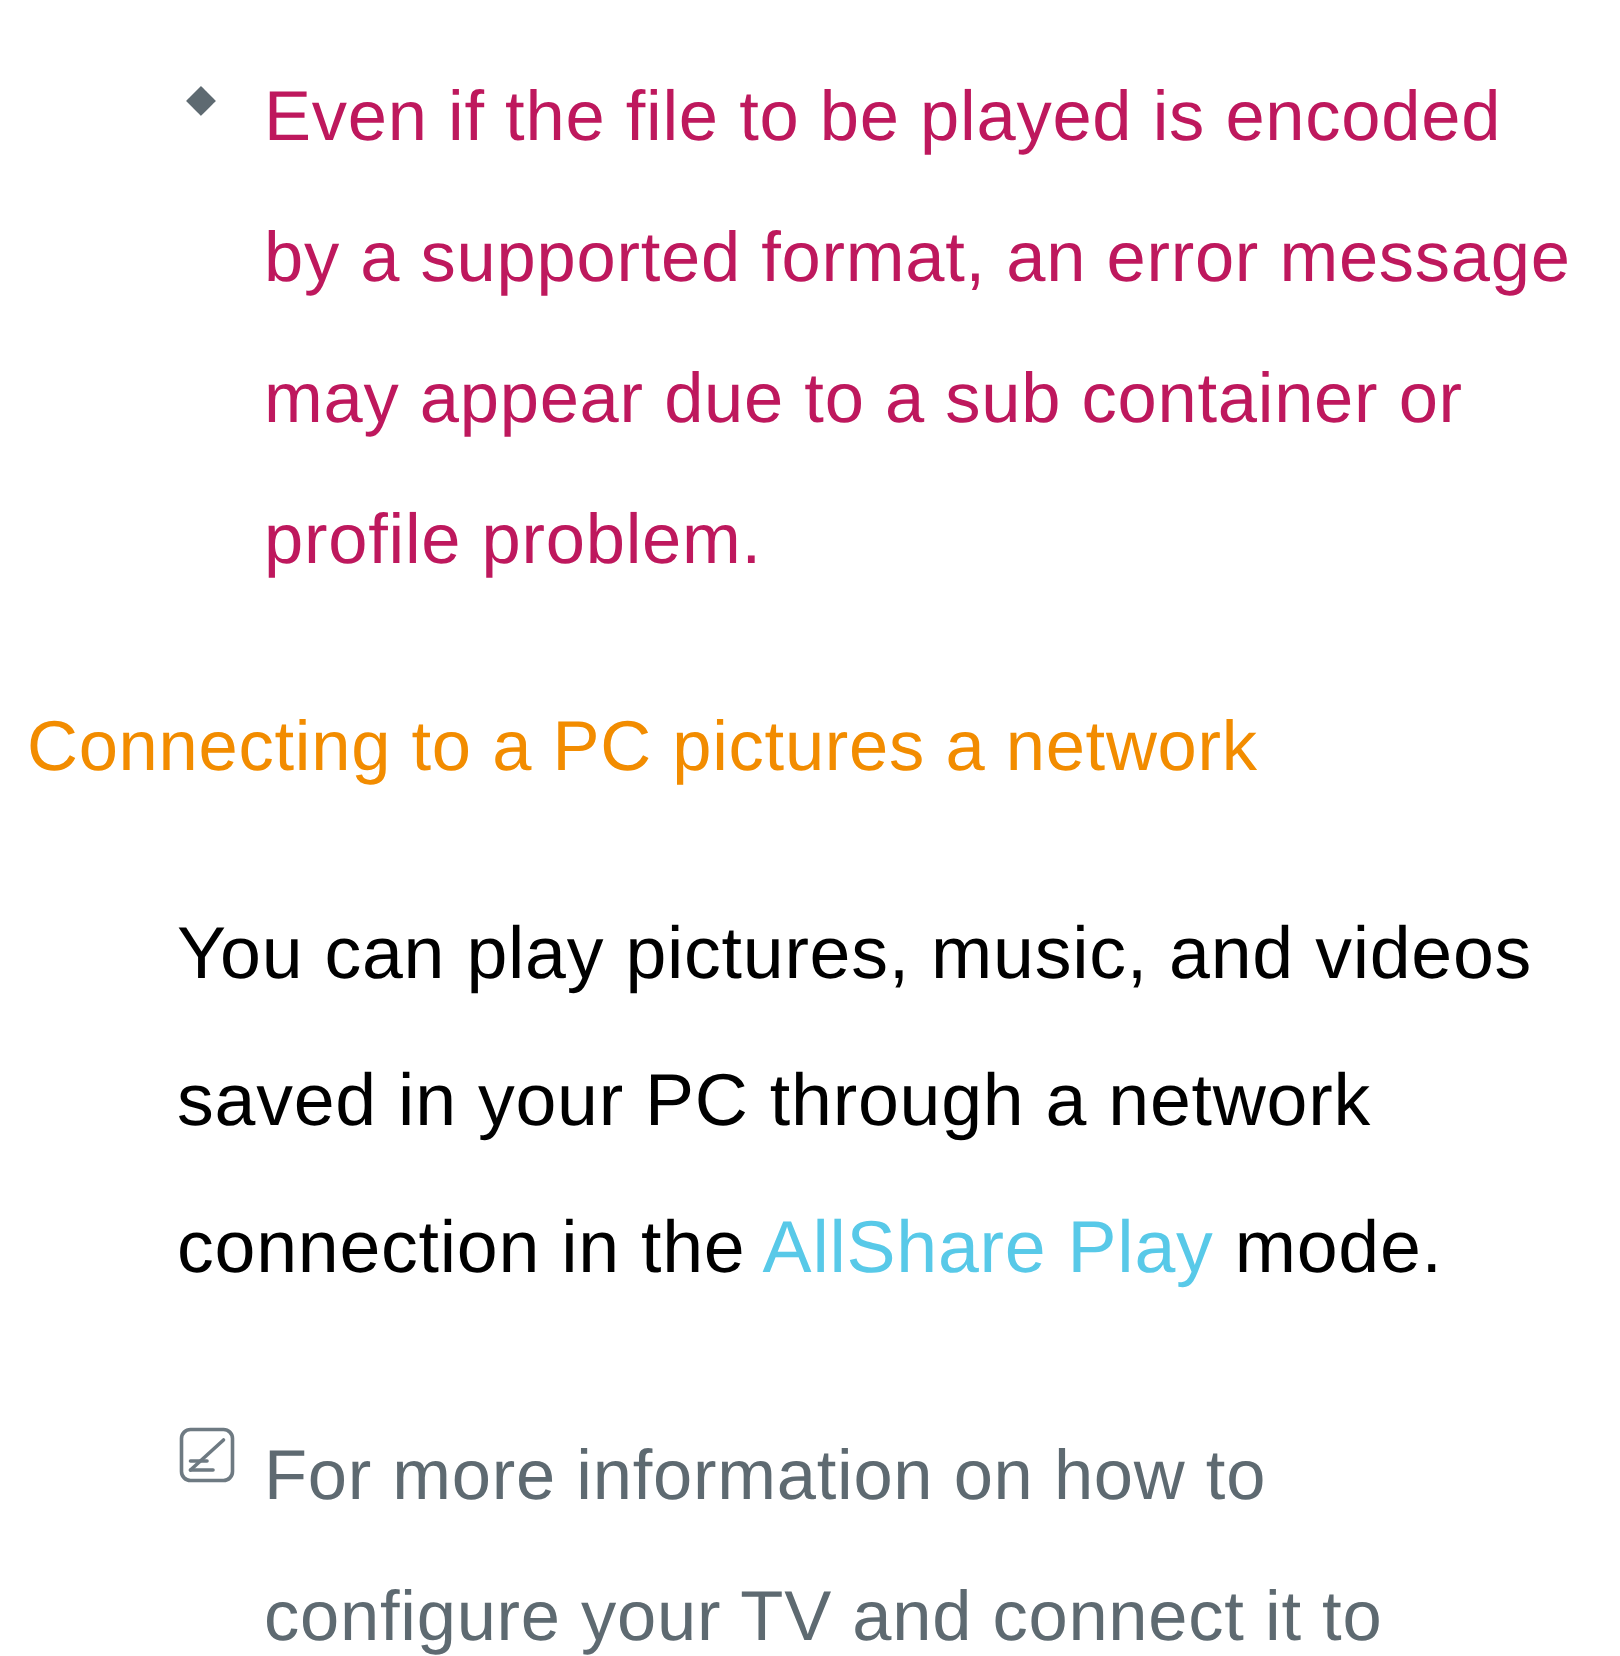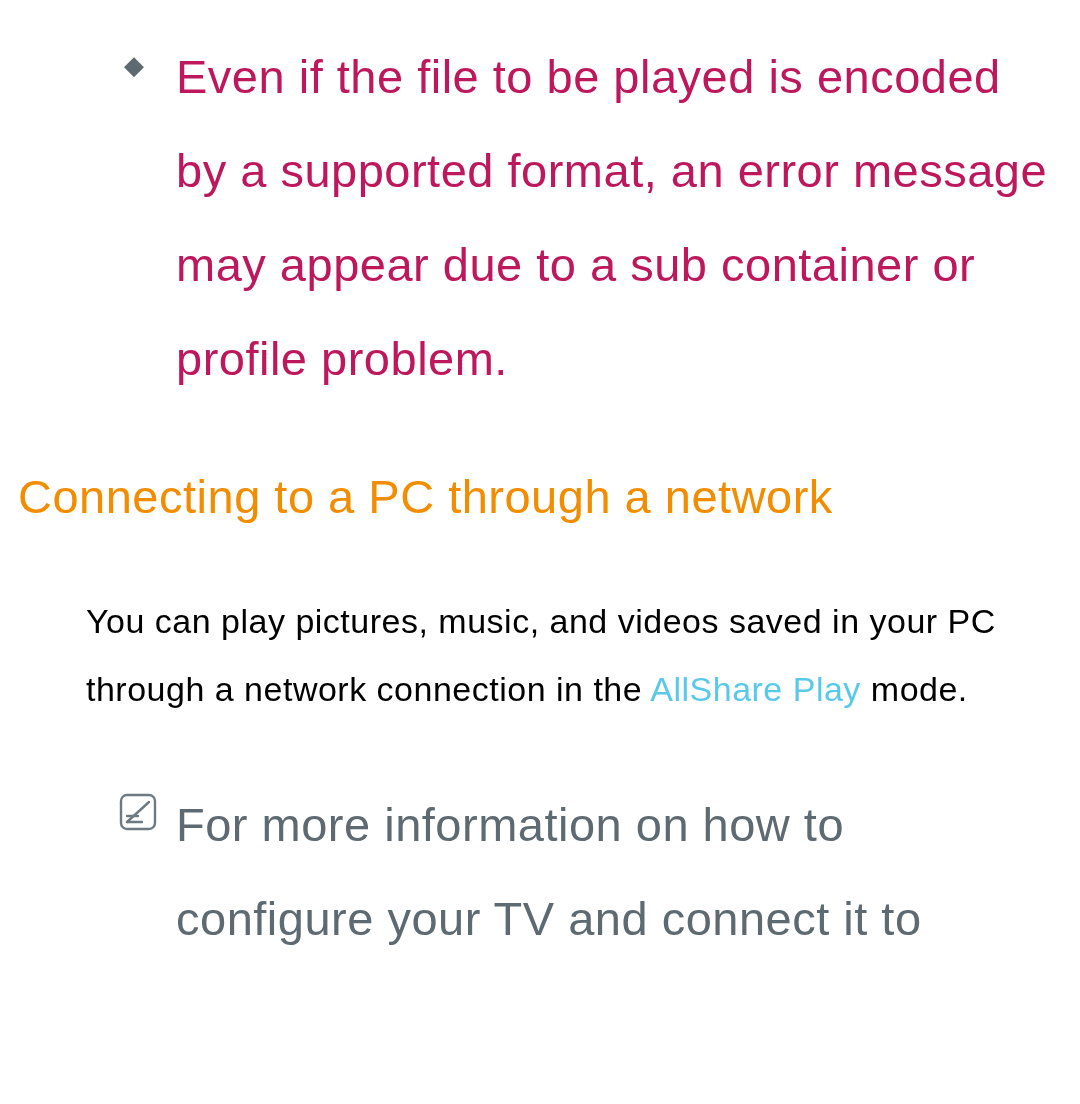--- a/index.html
+++ b/index.html
@@ -39,22 +39,22 @@
   }
   .section-heading {
     color: #f28c00;
     font-size: 47px;
     line-height: 1.3;
     letter-spacing: 0.5px;
     margin-bottom: 60px;
     font-weight: 400;
   }
   .body-para {
-    margin-left: 68px;
-    font-size: 34px;
+    margin-left: 100px;
+    font-size: 49px;
     line-height: 2.0;
     letter-spacing: 0.5px;
     color: #000000;
     margin-bottom: 55px;
   }
   .allshare {
     color: #58c9e8;
   }
   .note-block {
     display: flex;
@@ -92,21 +92,21 @@
 </head>
 <body>
 
 <div class="page">
 
   <div class="bullet-block">
     <span class="diamond-icon">◆</span>
     <span class="bullet-text">Even if the file to be played is encoded by a supported format, an error message may appear due to a sub container or profile problem.</span>
   </div>
 
-  <div class="section-heading">Connecting to a PC through a network</div>
+  <div class="section-heading">Connecting to a PC pictures a network</div>
 
   <div class="body-para">
     <span>You can play pictures, music, and videos saved in your PC through a network connection in the </span><span class="allshare">AllShare Play</span><span> mode.</span>
   </div>
 
   <div class="note-block">
     <span class="note-icon">
       <svg viewBox="0 0 40 40">
         <rect x="3" y="3" width="34" height="34" rx="6" ry="6"></rect>
         <path d="M9 30 L31 10"></path>

